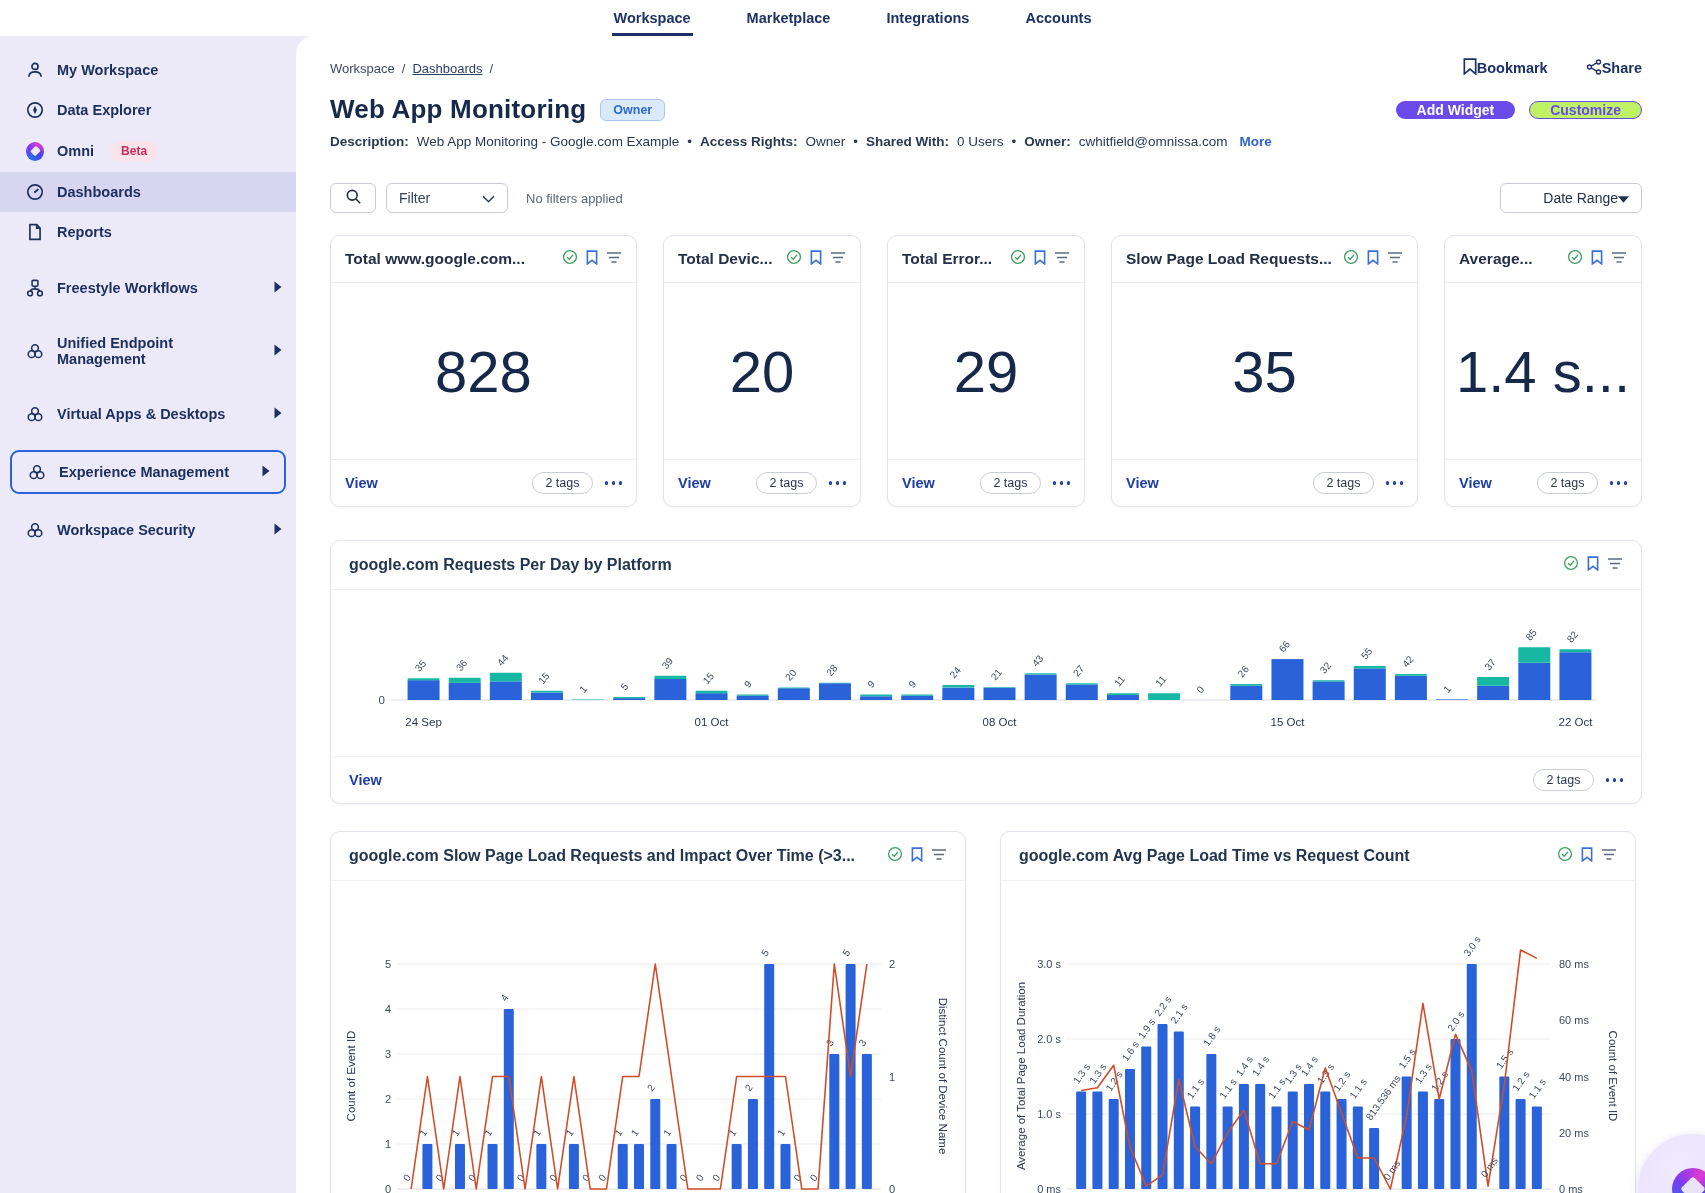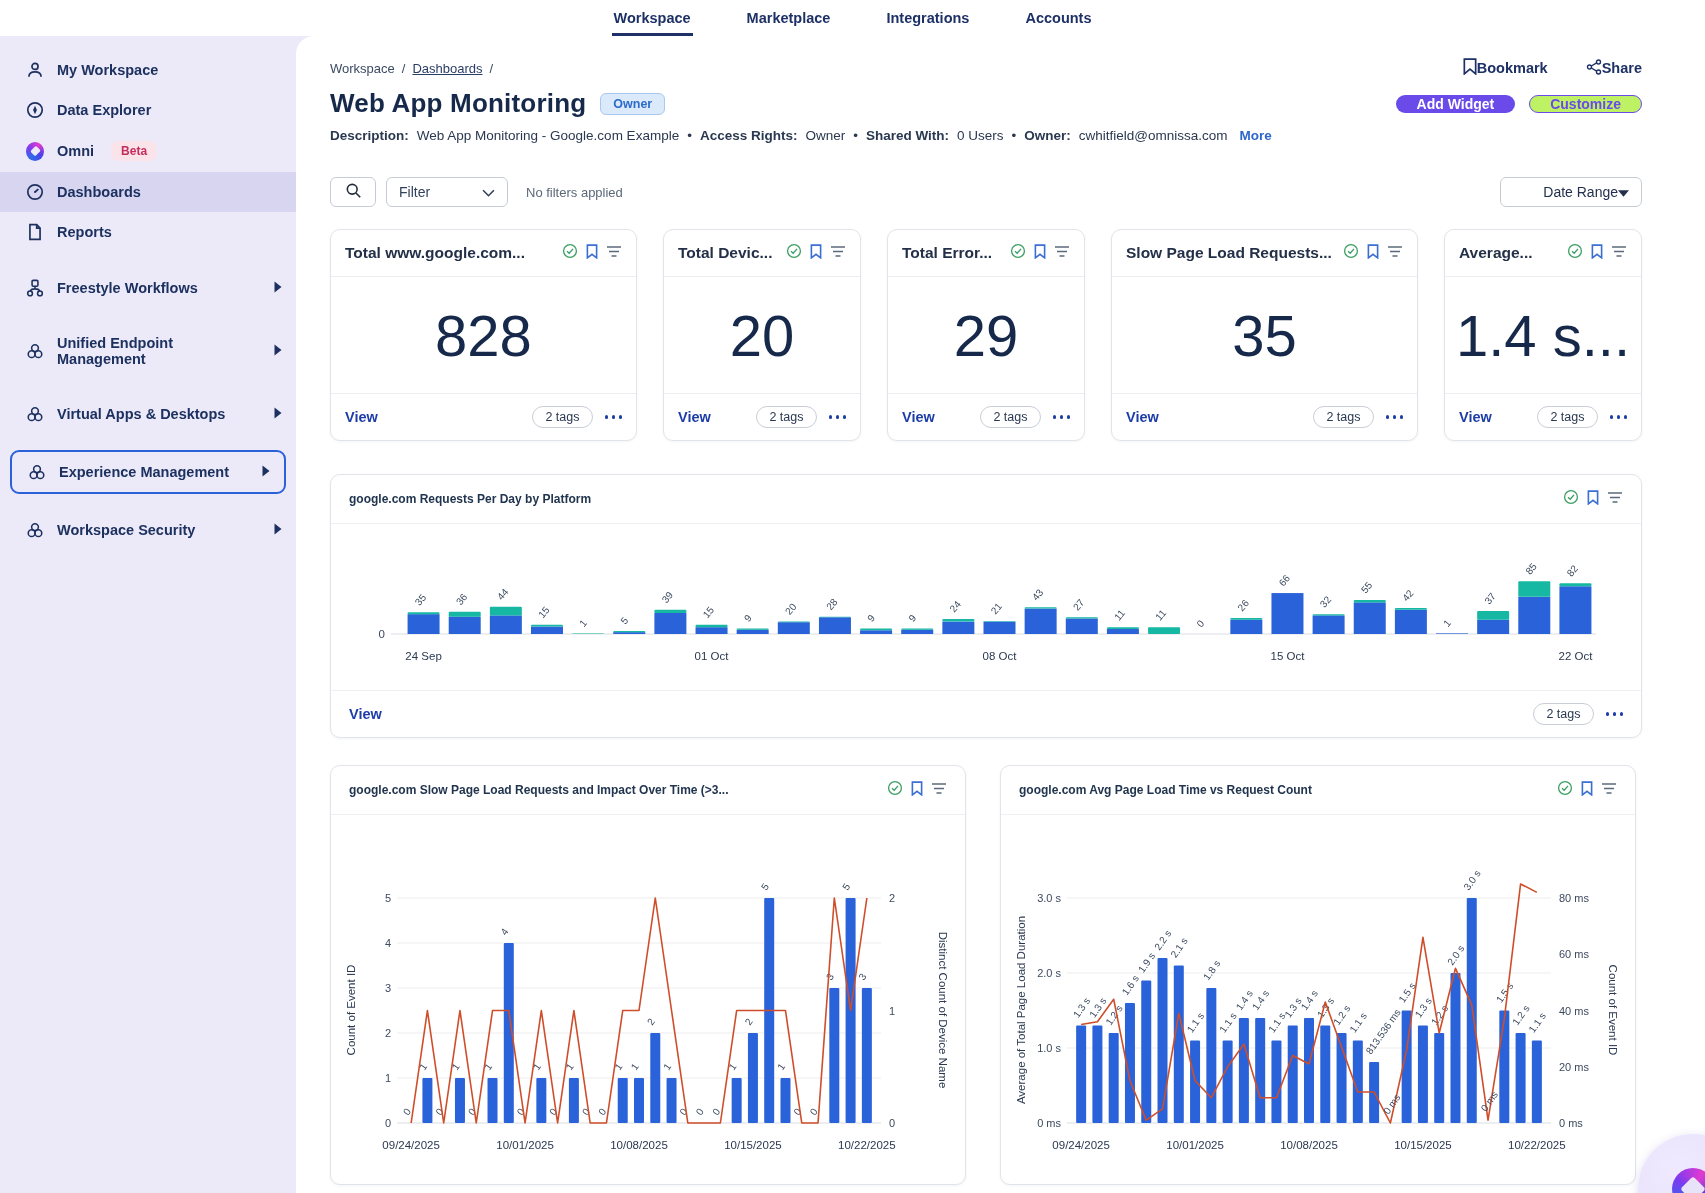--- a/index.html
+++ b/index.html
@@ -35,21 +35,21 @@
   .main { position:absolute; left:296px; top:36px; right:0; bottom:0; background:#fff;
     border-top-left-radius:18px; padding:16px 63px 0 34px; overflow:hidden; }
 
   .crumb-row { display:flex; justify-content:space-between; align-items:center; margin-top:6px; }
   .crumbs { font-size:13px; color:#3c4964; display:flex; gap:7px; }
   .crumbs .link { color:#2a3d66; text-decoration:underline; cursor:pointer; }
   .hdr-links { display:flex; gap:38px; }
   .hdr-link { display:flex; align-items:center; font-size:14.5px; font-weight:700;
     color:#1e3166; cursor:pointer; }
 
-  .title-row { display:flex; justify-content:space-between; align-items:center; margin-top:10px; }
+  .title-row { display:flex; justify-content:space-between; align-items:center; margin-top:16px; }
   .title-left { display:flex; align-items:center; gap:14px; }
   .page-title { font-size:26px; font-weight:700; color:#16294a; letter-spacing:.2px; }
   .owner-badge { background:#dbeafb; border:1px solid #a9c8f0; color:#2c6bc9; font-size:12.5px;
     font-weight:600; border-radius:6px; padding:3px 12px; }
   .btn-row { display:flex; gap:14px; }
   .btn { font-size:14px; font-weight:700; border-radius:18px; padding:0 20px; cursor:pointer; border:1.5px solid transparent; }
   .btn.primary { background:#6a4bea; color:#fff; }
   .btn.outline { background:#bef264; color:#6a4bea; border-color:#6a4bea; }
 
   .desc-row { margin-top:9px; font-size:13.5px; color:#2a3850; display:flex; gap:8px; align-items:center; flex-wrap:nowrap; }
@@ -63,39 +63,39 @@
   .filter-dd { width:122px; height:30px; border:1px solid #c7ccd4; border-radius:6px; background:#fff;
     display:flex; align-items:center; justify-content:space-between; padding:0 12px; margin-left:10px;
     font-size:14px; color:#33415c; cursor:pointer; }
   .filter-status { font-size:13px; color:#5a6878; margin-left:18px; }
   .date-dd { margin-left:auto; width:142px; height:30px; border:1px solid #c7ccd4; border-radius:6px;
     background:#fff; display:flex; align-items:center; justify-content:flex-end; padding:0 12px;
     font-size:14px; color:#22304d; cursor:pointer; }
 
   
   .cards-row { display:flex; gap:26px; margin-top:22px; }
-  .card { border:1px solid #e1e4ea; border-radius:10px; background:#fff; height:212px;
+  .card { border:1px solid #e1e4ea; border-radius:10px; background:#fff; height:272px;
     display:flex; flex-direction:column; box-shadow:0 1px 3px rgba(20,30,60,.05); }
   .card.w1,.card.w4 { flex:0 0 307px; } .card.w2,.card.w3 { flex:0 0 198px; } .card.w5 { flex:1 1 196px; min-width:0; }
   .card-head { display:flex; align-items:center; padding:13px 14px; border-bottom:1px solid #ebedf1; gap:4px; }
   .card-title { font-size:15.5px; font-weight:700; color:#233048; white-space:nowrap; overflow:hidden; flex:1 1 auto; min-width:0; }
   .head-icons { display:flex; align-items:center; gap:8px; flex:0 0 auto; margin-left:6px; }
   .card-body { flex:1; display:flex; align-items:center; justify-content:center; }
   .big-num { font-size:58px; font-weight:500; color:#16294a; white-space:nowrap; }
   .card-foot { display:flex; align-items:center; padding:12px 14px; border-top:1px solid #ebedf1; }
   .view-link { font-size:14.5px; font-weight:700; color:#1e3da8; cursor:pointer; }
   .tags-pill { margin-left:auto; border:1px solid #c9ced6; border-radius:14px; padding:3px 12px;
     font-size:12.5px; color:#2a3850; cursor:pointer; }
   .dots { display:flex; gap:3.5px; margin-left:12px; cursor:pointer; }
   .dots i { width:3.5px; height:3.5px; border-radius:50%; background:#1e3da8; }
 
   
   .widget { border:1px solid #e1e4ea; border-radius:10px; background:#fff; box-shadow:0 1px 3px rgba(20,30,60,.05); }
   .widget-head { display:flex; align-items:center; padding:14px 18px; border-bottom:1px solid #eef0f3; }
-  .widget-title { font-size:12px; font-weight:700; color:#22354f; white-space:nowrap; overflow:hidden; flex:1 1 auto; }
+  .widget-title { font-size:16px; font-weight:700; color:#22354f; white-space:nowrap; overflow:hidden; flex:1 1 auto; }
   .widget-mid { margin-top:33px; height:264px; display:flex; flex-direction:column; }
   .widget-mid .chart-wrap { flex:1; padding:4px 20px 0; }
   .widget-foot { display:flex; align-items:center; padding:12px 18px; border-top:1px solid #eef0f3; }
   .bottom-row { display:flex; gap:34px; margin-top:27px; }
   .widget.half { flex:0 0 636px; height:420px; }
   .widget.half .chart-wrap { padding:8px 8px 0; }
 
   
   .fab { position:absolute; left:1638px; top:1134px; width:110px; height:110px; border-radius:50%;
     background:radial-gradient(circle at 35% 30%, #efeaff, #e4ddf8); cursor:pointer;

